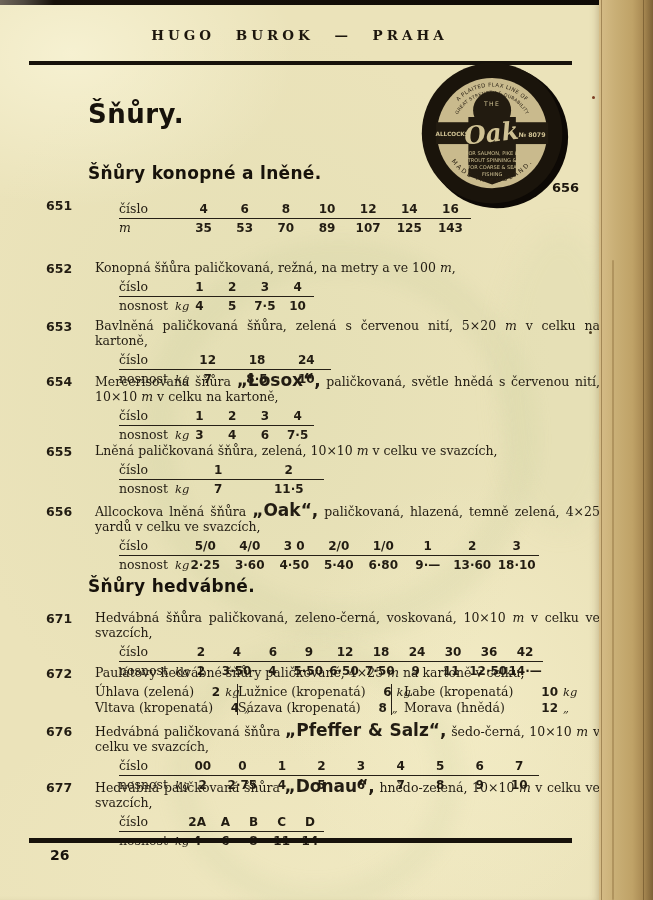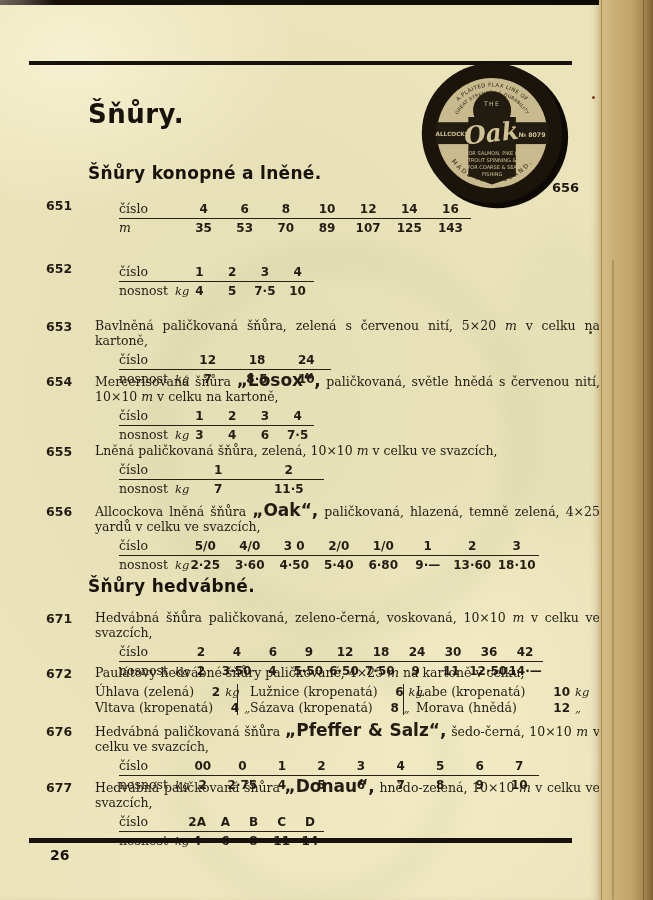--- a/index.html
+++ b/index.html
@@ -61,38 +61,39 @@
   .tlabel{width:64px;font:12.5px "DejaVu Serif",serif;white-space:nowrap;flex:none;}
   .tlabel .unit{font-style:italic;font-size:11.5px;margin-left:7px;}
   .tlabel.ital{font-style:italic;}
   .tvals{flex:1;display:flex;}
   .tvals span{flex:1;text-align:center;font:bold 12px "DejaVu Sans",sans-serif;white-space:nowrap;}
   .trule{height:0;border-top:1.4px solid #262016;margin:0 0 1px 0;}
 
   .grid3{display:flex;margin-top:4px;font:12.5px "DejaVu Serif",serif;}
   .gcol{flex:none;}
   .gcol.c0{width:142px;}
-  .gcol.c1{width:153px;border-left:1.3px solid #262016;padding-left:12px;}
+  .gcol.c1{width:153px;border-left:1.3px solid #262016;}
   .gcol.c2{width:175px;border-left:1.3px solid #262016;padding-left:12px;}
   .grow{display:flex;height:15.5px;align-items:baseline;}
   .gname{flex:1;padding-right:4px;white-space:nowrap;}
   .gval{width:22px;text-align:right;font:bold 12px "DejaVu Sans",sans-serif;flex:none;}
   .gunit{width:16px;font-style:italic;font-size:11.5px;padding-left:5px;flex:none;}
 
   .logo-wrap{position:absolute;left:418px;top:60px;width:152px;height:152px;}
   .logo-wrap svg{display:block;}
 </style>
 </head>
 <body>
 
 <div class="page">
   <div class="ghost ghost1"></div>
   <div class="ghost ghost2"></div>
   <div class="ghost ghost3"></div>
 
+  <div class="header-title">HUGO BUROK — PRAHA</div>
   <div class="rule-top"></div>
 
   <div class="page-title">Šňůry.</div>
 
   <div class="logo-wrap">
     <svg viewBox="0 0 160 160" width="152" height="152">
       <circle cx="83" cy="81" r="75" fill="#0d0905"></circle>
       <circle cx="78" cy="77" r="74" fill="#1a140b"></circle>
       <circle cx="78" cy="77" r="58" fill="#c9ba8d"></circle>
       <defs>
@@ -154,20 +155,21 @@
                 <span>125</span>
                 <span>143</span>
               </div>
             </div>
           </div>
         </div>
       </div>
       <div class="item" style="top: 260px;">
         <div class="item-number">652</div>
         <div class="item-body">
+          <p class="desc"><span>Konopná šňůra paličkovaná, režná, na metry a ve 100 </span><span class="i">m</span><span>,</span></p>
           <div class="ctable" style="width: 195px;">
             <div class="trow">
               <div class="tlabel">číslo</div>
               <div class="tvals">
                 <span>1</span>
                 <span>2</span>
                 <span>3</span>
                 <span>4</span>
               </div>
             </div>

